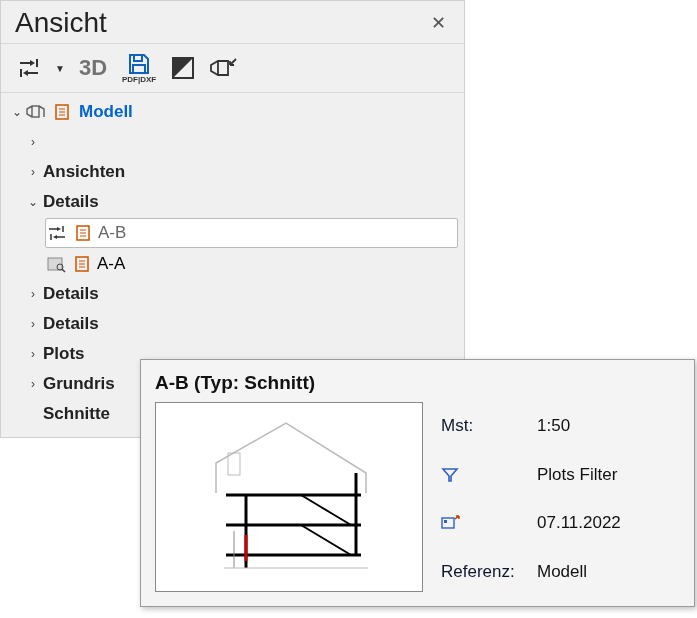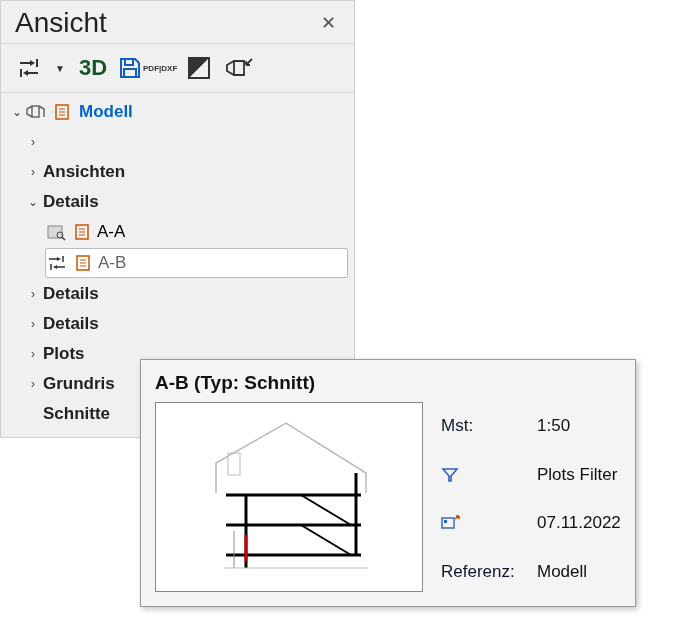--- a/index.html
+++ b/index.html
@@ -6,21 +6,21 @@
     body {
       font-family: "Segoe UI", Arial, sans-serif;
       font-size: 15px;
       background: #fff;
       color: #000;
       width: 697px;
       height: 618px;
       position: relative;
     }
     .panel {
-      width: 355px;
+      width: 465px;
       background: #f0f0f0;
       border: 1px solid #d0d0d0;
       position: relative;
     }
     .panel-header {
       display: flex;
       align-items: center;
       justify-content: space-between;
       padding: 6px 12px 4px 14px;
       border-bottom: 1px solid #d8d8d8;
@@ -48,21 +48,21 @@
       align-items: center;
       justify-content: center;
       min-width: 36px;
       height: 36px;
       cursor: pointer;
       border-radius: 2px;
     }
     .tool-3d {
       font-size: 22px;
       font-weight: bold;
-      color: #14532d;
+      color: #737373;
       padding: 0 6px;
     }
     .dropdown-arrow {
       font-size: 10px;
       color: #333;
       padding: 0 4px;
       cursor: pointer;
     }
     .tree {
       padding: 4px 0 8px 0;
@@ -110,21 +110,21 @@
     }
     .child-text {
       font-size: 17px;
       color: #000;
     }
     .child-text.gray { color: #666; }
     .tooltip {
       position: absolute;
       left: 140px;
       top: 359px;
-      width: 496px;
+      width: 555px;
       background: #f4f4f4;
       border: 1px solid #9a9a9a;
       box-shadow: 2px 2px 6px rgba(0,0,0,0.25);
       padding: 12px 14px 14px 14px;
       z-index: 10;
     }
     .tooltip-title {
       font-size: 19px;
       font-weight: bold;
       color: #111;
@@ -174,21 +174,21 @@
         <line x1="21" y1="17" x2="11" y2="17" stroke="#333" stroke-width="2"></line>
         <polygon points="11,14 11,20 6,17" fill="#333"></polygon>
         <line x1="20" y1="3" x2="20" y2="11" stroke="#333" stroke-width="2"></line>
         <line x1="4" y1="13" x2="4" y2="21" stroke="#333" stroke-width="2"></line>
       </svg>
     </div>
     <div class="dropdown-arrow">▼</div>
     <div class="tool-btn tool-3d">
       <span>3D</span>
     </div>
-    <div class="tool-btn" style="flex-direction:row;min-width:44px">
+    <div class="tool-btn" style="flex-direction:column;min-width:44px">
       <svg width="26" height="22" viewBox="0 0 26 22">
         <path d="M4 2 L18 2 L22 6 L22 20 L4 20 Z" fill="none" stroke="#1060c0" stroke-width="2"></path>
         <rect x="8" y="2" width="8" height="6" fill="none" stroke="#1060c0" stroke-width="2"></rect>
         <rect x="7" y="12" width="12" height="8" fill="none" stroke="#1060c0" stroke-width="2"></rect>
       </svg>
       <span style="font-size:8px;font-weight:bold;color:#333">PDF|DXF</span>
     </div>
     <div class="tool-btn">
       <svg width="26" height="26" viewBox="0 0 26 26">
         <rect x="3" y="3" width="20" height="20" fill="none" stroke="#333" stroke-width="2"></rect>
@@ -226,39 +226,20 @@
     <div class="tree-row indent-1">
       <span class="expander">›</span>
     </div>
     <div class="tree-row indent-1">
       <span class="expander">›</span>
       <span class="tree-label">Ansichten</span>
     </div>
     <div class="tree-row indent-1">
       <span class="expander">⌄</span>
       <span class="tree-label">Details</span>
-    </div>
-
-    <div class="tree-row indent-2">
-      <span class="icon-box">
-        <svg width="20" height="18" viewBox="0 0 20 18">
-            <rect x="2" y="3" width="14" height="12" fill="#d8d8d8" stroke="#888"></rect>
-            <circle cx="14" cy="12" r="3" fill="none" stroke="#444"></circle>
-            <line x1="16" y1="14" x2="19" y2="17" stroke="#444" stroke-width="1.5"></line>
-          </svg>
-      </span>
-      <span class="icon-box">
-        <svg width="16" height="18" viewBox="0 0 16 18">
-            <rect x="2" y="2" width="12" height="14" fill="none" stroke="#cc5500" stroke-width="1.5"></rect>
-            <line x1="5" y1="6" x2="11" y2="6" stroke="#cc5500"></line>
-            <line x1="5" y1="9" x2="11" y2="9" stroke="#cc5500"></line>
-            <line x1="5" y1="12" x2="11" y2="12" stroke="#cc5500"></line>
-          </svg>
-      </span>
-      <span class="child-text">A-A</span>
     </div>
 
     <div class="tree-row row-ab">
       <span class="icon-box">
         <svg width="20" height="18" viewBox="0 0 20 18">
           <line x1="2" y1="5" x2="10" y2="5" stroke="#333" stroke-width="1.5"></line>
             <polygon points="10,3 10,7 14,5" fill="#333"></polygon>
           <line x1="18" y1="13" x2="10" y2="13" stroke="#333" stroke-width="1.5"></line>
             <polygon points="10,11 10,15 6,13" fill="#333"></polygon>
           <line x1="16" y1="2" x2="16" y2="8" stroke="#333" stroke-width="1.5"></line>
@@ -267,20 +248,39 @@
       </span>
       <span class="icon-box">
         <svg width="16" height="18" viewBox="0 0 16 18">
             <rect x="2" y="2" width="12" height="14" fill="none" stroke="#cc5500" stroke-width="1.5"></rect>
             <line x1="5" y1="6" x2="11" y2="6" stroke="#cc5500"></line>
             <line x1="5" y1="9" x2="11" y2="9" stroke="#cc5500"></line>
             <line x1="5" y1="12" x2="11" y2="12" stroke="#cc5500"></line>
           </svg>
       </span>
       <span class="child-text gray">A-B</span>
+    </div>
+
+    <div class="tree-row indent-2">
+      <span class="icon-box">
+        <svg width="20" height="18" viewBox="0 0 20 18">
+            <rect x="2" y="3" width="14" height="12" fill="#d8d8d8" stroke="#888"></rect>
+            <circle cx="14" cy="12" r="3" fill="none" stroke="#444"></circle>
+            <line x1="16" y1="14" x2="19" y2="17" stroke="#444" stroke-width="1.5"></line>
+          </svg>
+      </span>
+      <span class="icon-box">
+        <svg width="16" height="18" viewBox="0 0 16 18">
+            <rect x="2" y="2" width="12" height="14" fill="none" stroke="#cc5500" stroke-width="1.5"></rect>
+            <line x1="5" y1="6" x2="11" y2="6" stroke="#cc5500"></line>
+            <line x1="5" y1="9" x2="11" y2="9" stroke="#cc5500"></line>
+            <line x1="5" y1="12" x2="11" y2="12" stroke="#cc5500"></line>
+          </svg>
+      </span>
+      <span class="child-text">A-A</span>
     </div>
 
     <div class="tree-row indent-1">
       <span class="expander">›</span>
       <span class="tree-label">Details</span>
     </div>
     <div class="tree-row indent-1">
       <span class="expander">›</span>
       <span class="tree-label">Details</span>
     </div>

